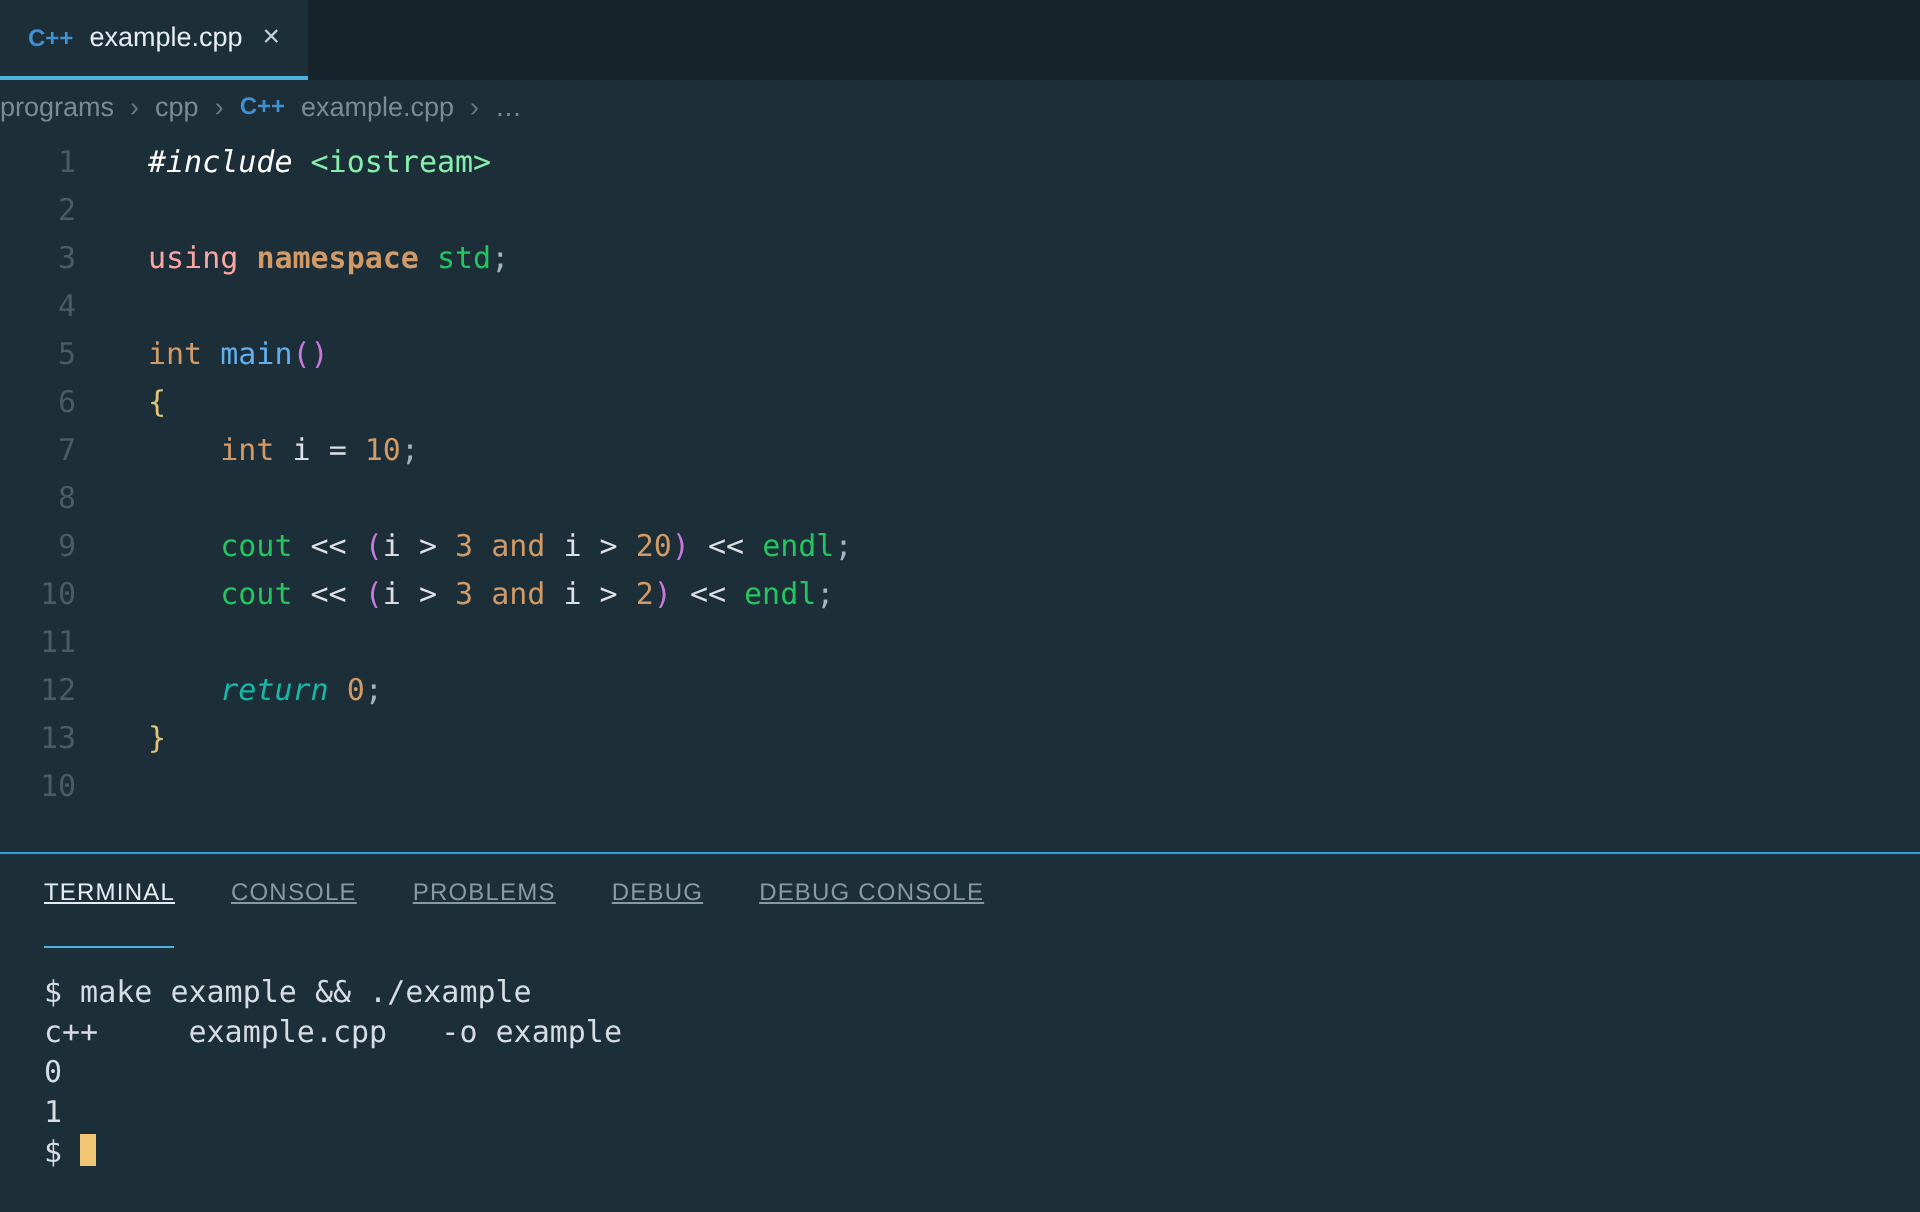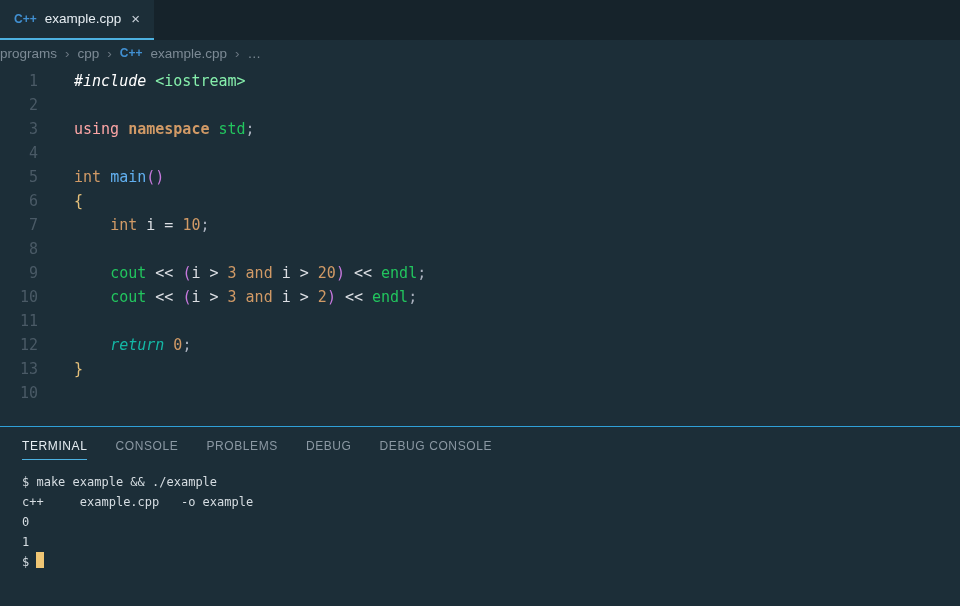--- a/index.html
+++ b/index.html
@@ -112,29 +112,30 @@
     display: flex;
     gap: 28px;
     padding: 12px 22px 6px 22px;
     font-family: -apple-system, BlinkMacSystemFont, "Segoe UI", Arial, sans-serif;
     font-size: 12px;
     letter-spacing: 0.6px;
   }
   .ptab {
     color: #8b98a3;
     cursor: pointer;
-    padding-bottom: 6px;
+    padding-bottom: 20px;
+    text-decoration: underline;
   }
   .ptab.active {
     color: #e6edf2;
     border-bottom: 1px solid #4db1e0;
   }
   .terminal-out {
     padding: 6px 22px;
-    font-size: 12px;
+    font-size: 15px;
     line-height: 20px;
     color: #d6dde2;
   }
   .terminal-out .line { white-space: pre; height: 20px; }
   .cursor {
     display: inline-block;
     width: 8px;
     height: 16px;
     background: #f0c674;
     vertical-align: -2px;

